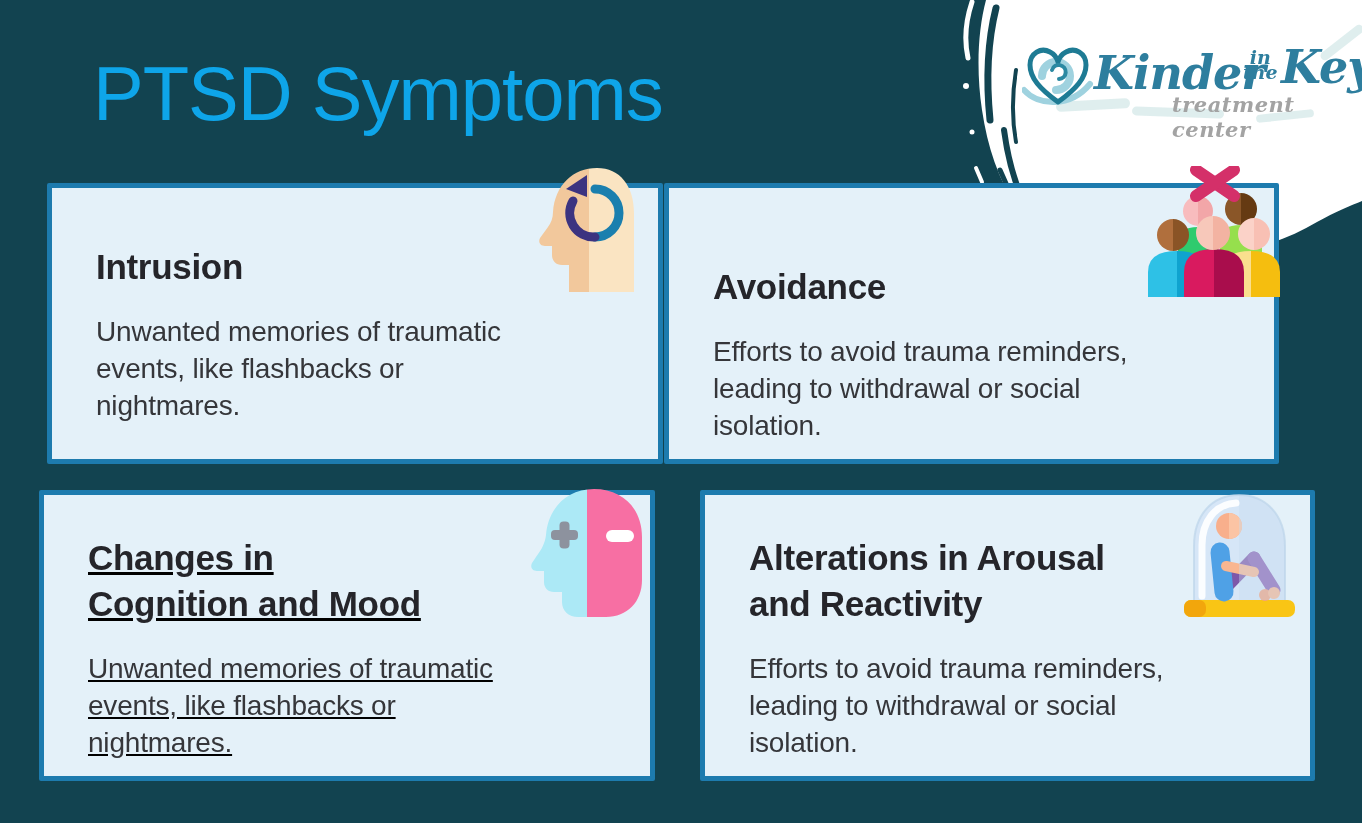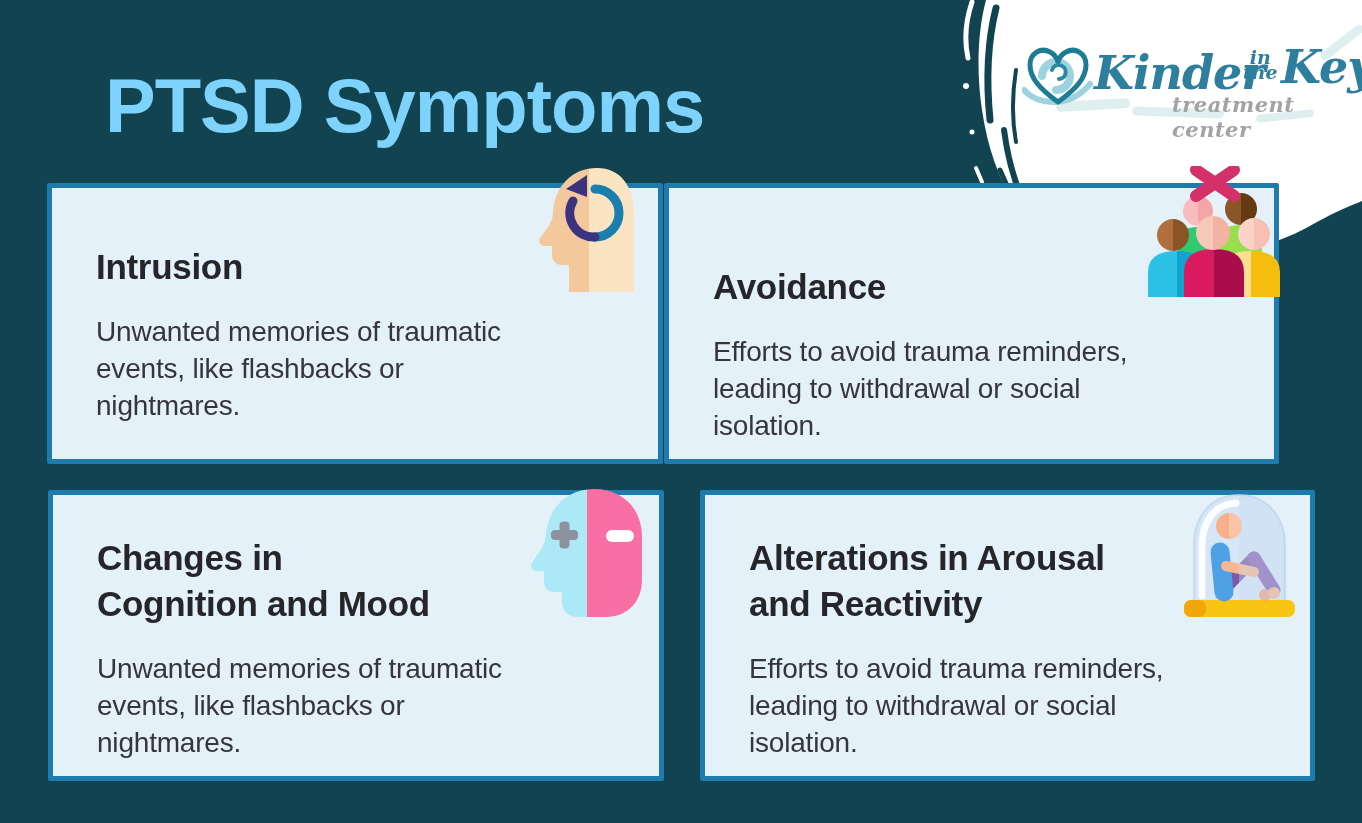--- a/index.html
+++ b/index.html
@@ -15,31 +15,31 @@
   .map-mark{position:absolute;background:#c4e0e0;border-radius:6px;opacity:.55;}
   .logo-heart{position:absolute;left:1022px;top:40px;}
   .logo-script{position:absolute;color:#2e7e9e;font-family:"DejaVu Serif", serif;font-style:italic;font-weight:bold;}
   .word-kinder{left:1094px;top:46px;font-size:46px;letter-spacing:-1px;}
   .word-inthe{left:1243px;top:50px;font-size:19px;line-height:15px;text-align:center;}
   .word-keys{left:1281px;top:40px;font-size:46px;letter-spacing:-1px;}
   .logo-sub{position:absolute;left:1172px;top:92px;font-size:21px;color:#a3a3a3;
     font-family:"DejaVu Serif", serif;font-style:italic;font-weight:bold;letter-spacing:.5px;}
   
   .page-title{
-    position:absolute;left:93px;top:56px;margin:12px;z-index:2;
-    color:#7dd3fc;font-size:76px;font-weight:bold;letter-spacing:-1px;line-height:1;
+    position:absolute;left:93px;top:56px;margin:0;z-index:2;
+    color:#0ea5e9;font-size:76px;font-weight:normal;letter-spacing:-1px;line-height:1;
   }
   
   .card{
     position:absolute;box-sizing:border-box;z-index:2;
     background:#e4f1f9;border:5px solid #1d7bae;border-radius:2px;
   }
   .card.c1{left:47px;top:183px;width:616px;height:281px;padding:56px 44px 0;}
   .card.c2{left:664px;top:183px;width:615px;height:281px;padding:76px 44px 0;}
-  .card.c3{left:48px;top:490px;width:616px;height:291px;padding:40px 44px 0;}
+  .card.c3{left:39px;top:490px;width:616px;height:291px;padding:40px 44px 0;text-decoration:underline;}
   .card.c4{left:700px;top:490px;width:615px;height:291px;padding:40px 44px 8px;}
   .card h2{
     margin:0;font-size:35px;font-weight:bold;color:#25252a;
     line-height:1.32;letter-spacing:-.3px;white-space:pre-line;
   }
   .card p{
     margin:24px 0 0;font-size:28px;color:#35363a;line-height:1.31;
     letter-spacing:-.2px;white-space:pre-line;
   }
   

